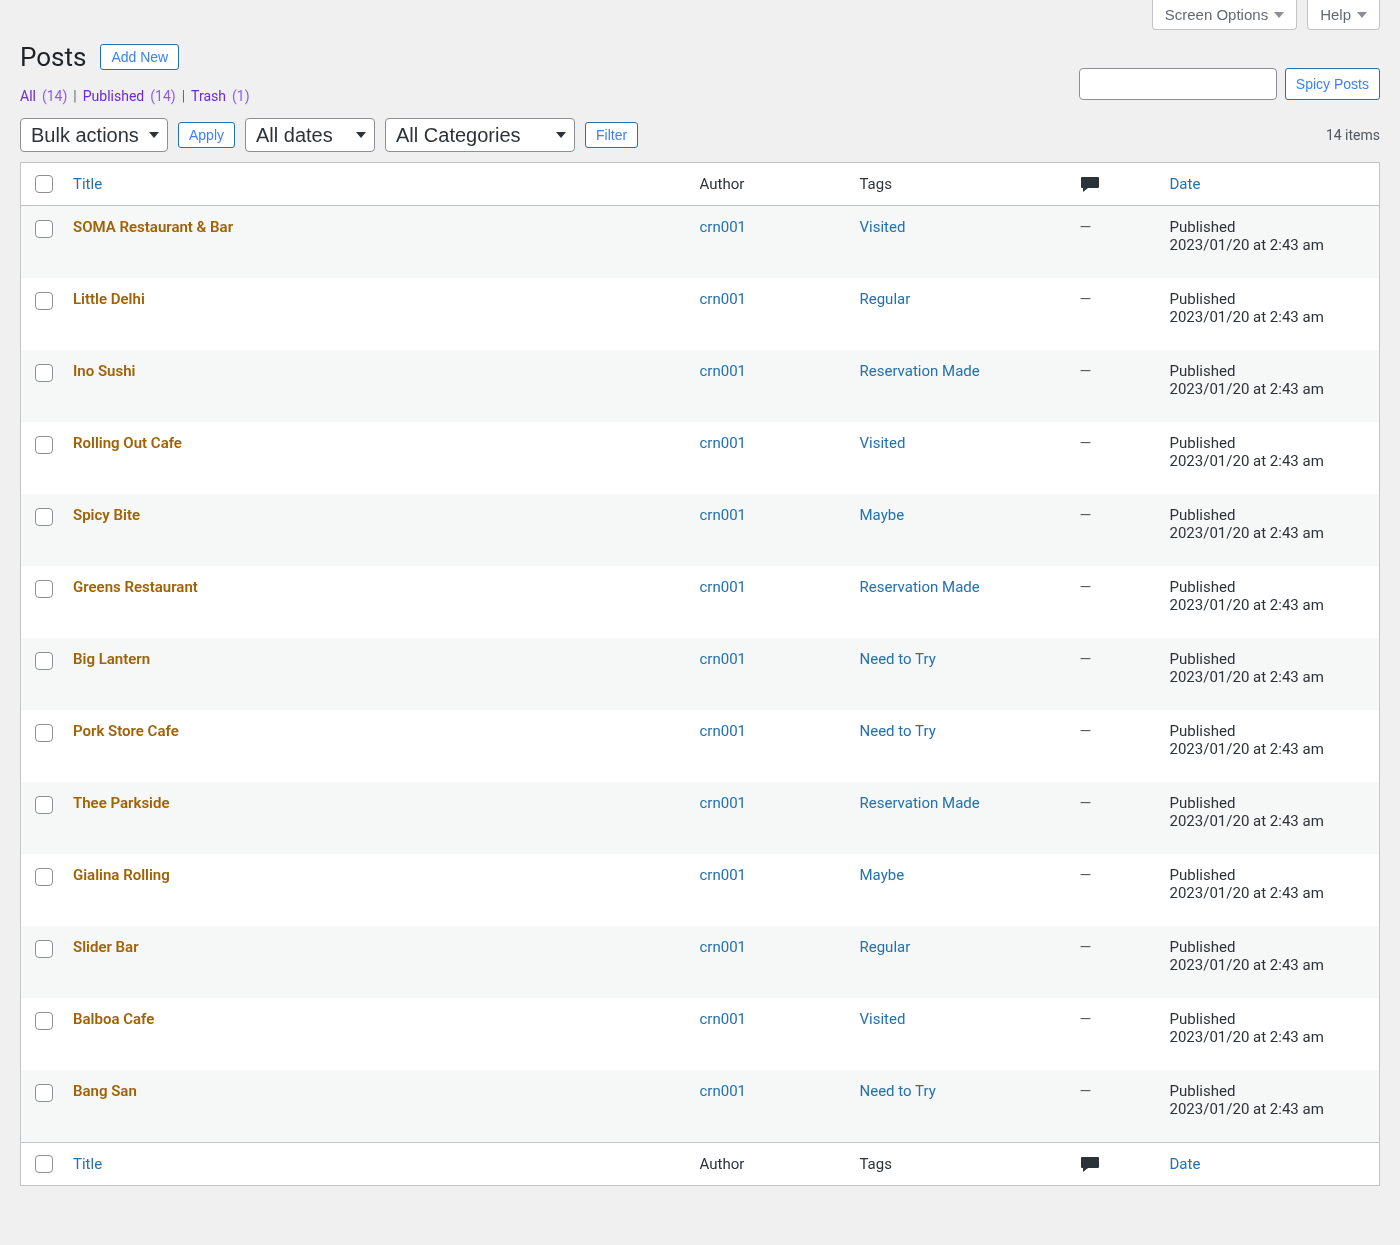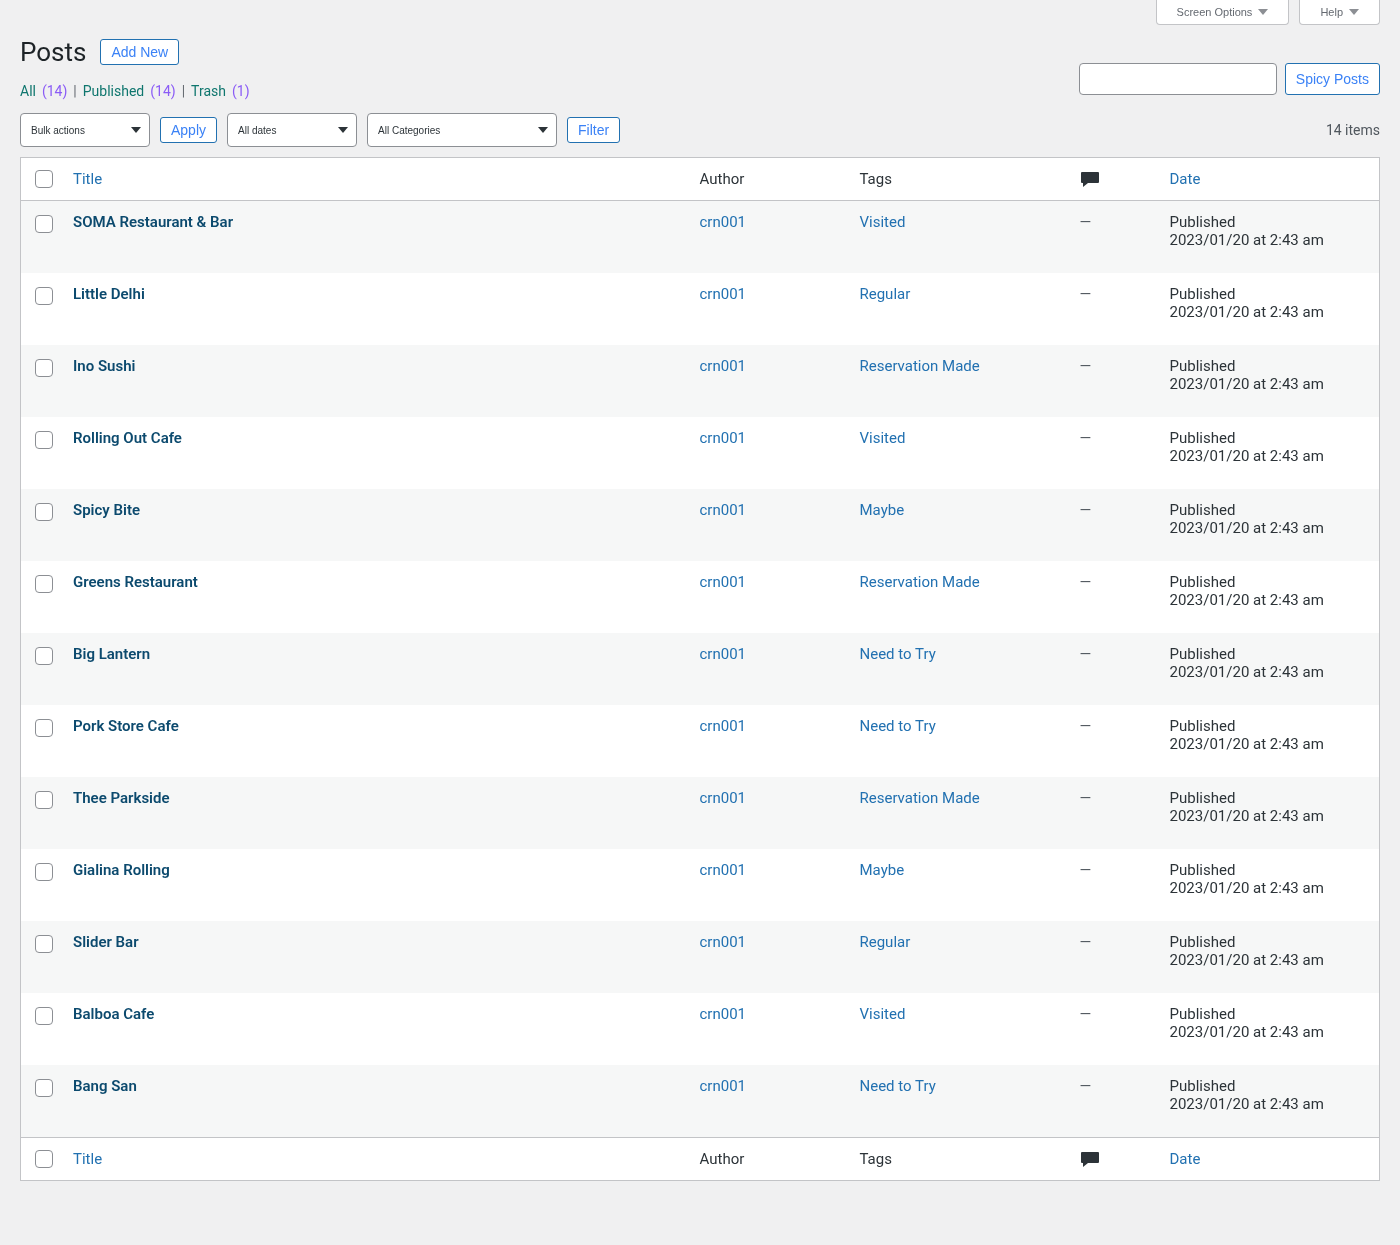--- a/index.html
+++ b/index.html
@@ -18,22 +18,22 @@
       justify-content: flex-end;
       gap: 10px;
       padding-top: 0;
       margin-bottom: 12px;
     }
     .tab-btn {
       background: #fff;
       border: 1px solid #c3c4c7;
       border-top: none;
       border-radius: 0 0 4px 4px;
-      padding: 6px 20px;
-      font-size: 11px;
+      padding: 6px 12px;
+      font-size: 15px;
       color: #646970;
       cursor: pointer;
       display: flex;
       align-items: center;
       gap: 6px;
     }
     .tri-down {
       display: inline-block;
       width: 0; height: 0;
       border-left: 5px solid transparent;
@@ -64,21 +64,21 @@
 
     .subsubsub {
       margin-bottom: 16px;
       font-size: 14px;
       color: #646970;
       display: flex;
       align-items: center;
       gap: 6px;
       flex-wrap: wrap;
     }
-    .subsubsub a { color: #0f766e; }
+    .subsubsub a { color: #6d28d9; }
     .subsubsub .count { color: #8b5cf6; }
 
     .search-row {
       display: flex;
       justify-content: flex-end;
       gap: 8px;
       margin-top: -52px;
       margin-bottom: 18px;
     }
     .search-input {
@@ -101,21 +101,21 @@
       display: flex;
       gap: 10px;
       align-items: center;
     }
     .select {
       background: #fff;
       border: 1px solid #8c8f94;
       border-radius: 4px;
       height: 34px;
       padding: 0 28px 0 10px;
-      font-size: 10px;
+      font-size: 20px;
       color: #2c3338;
       appearance: none;
       position: relative;
       min-width: 130px;
       cursor: pointer;
     }
     .select-wrap { position: relative; display: inline-block; }
     .select-wrap .chev {
       position: absolute;
       right: 9px;
@@ -149,21 +149,21 @@
     table.posts thead th.plain, table.posts tfoot th.plain { color: #2c3338; }
     table.posts th.cb, table.posts td.cb { width: 34px; padding-left: 14px; }
     table.posts td {
       padding: 12px 10px 24px 10px;
       vertical-align: top;
       font-size: 15px;
       color: #50575e;
     }
     table.posts tbody tr:nth-child(odd) { background: #f6f7f7; }
     table.posts tbody tr:nth-child(even) { background: #ffffff; }
-    .post-title { color: #0c4a6e; font-weight: 600; font-size: 15px; margin-top: 27px; }
+    .post-title { color: #a16207; font-weight: 600; font-size: 15px; margin-top: 27px; }
     .col-title { width: auto; }
     .col-author { width: 160px; }
     .col-tags { width: 220px; }
     .col-comments { width: 90px; text-align: left; }
     .col-date { width: 220px; }
     .dash { color: #50575e; }
     .date-status { color: #2c3338; }
     .date-line { color: #2c3338; }
     input[type="checkbox"].rowcheck, input[type="checkbox"].headcheck {
       width: 18px; height: 18px;

